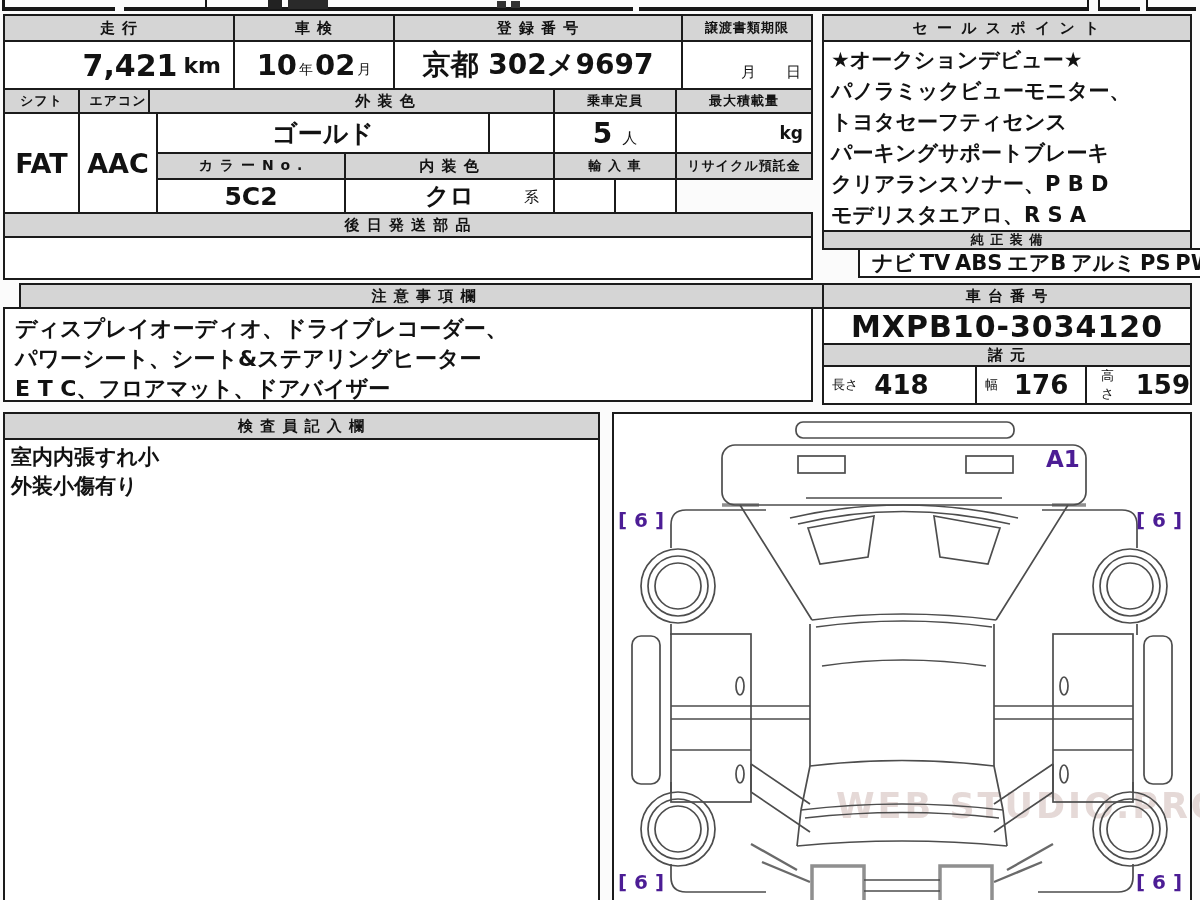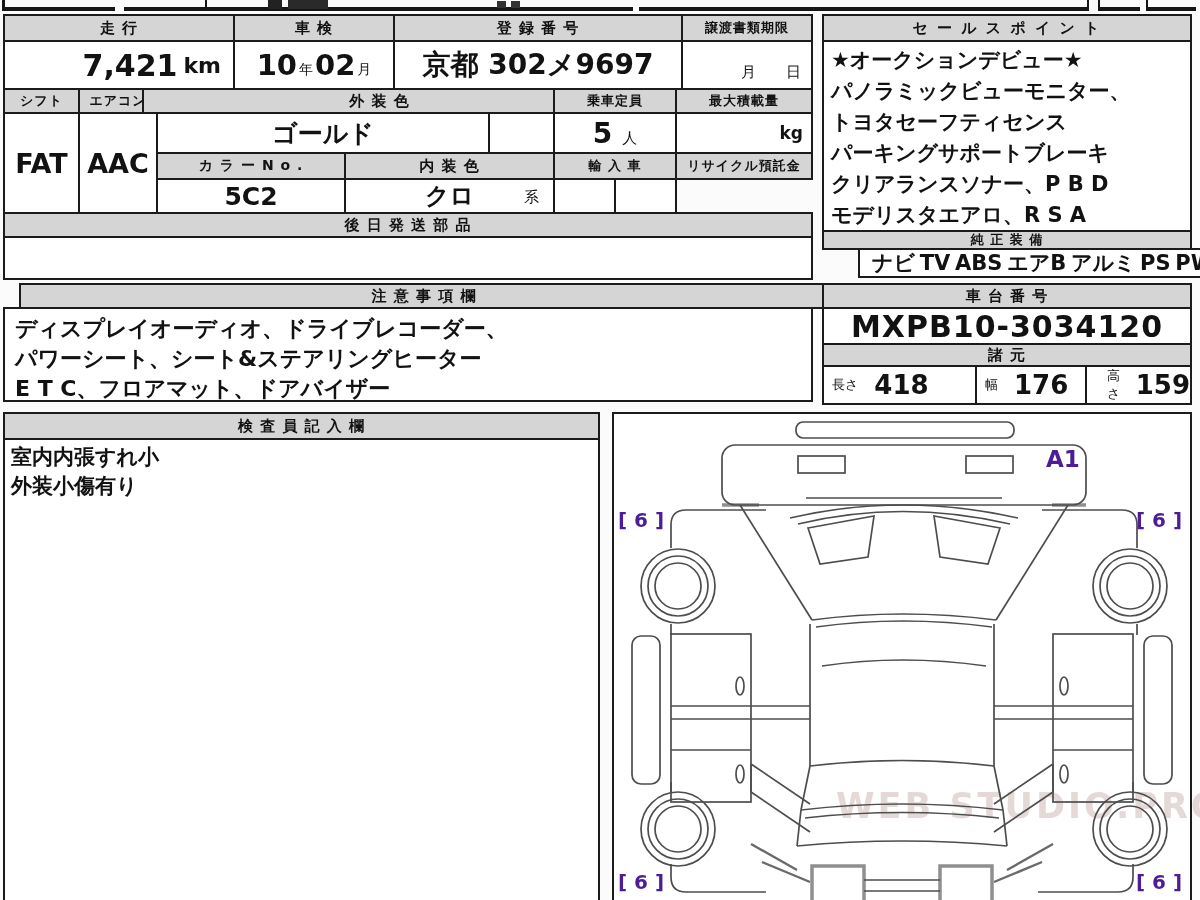--- a/index.html
+++ b/index.html
@@ -51,21 +51,21 @@
     <span class="b" style="font-size:29px;">10</span>
     <span style="font-size:14px;margin:10px 2px 0 2px;">年</span>
     <span class="b" style="font-size:29px;">02</span>
     <span style="font-size:14px;margin:10px 0 0 2px;">月</span>
   </div>
   <div class="cell val b" style="left:393px;top:40px;width:290px;height:50px;font-size:28px;">京都 302メ9697</div>
   <div class="cell val" style="left:681px;top:40px;width:132px;height:50px;align-items:flex-end;justify-content:flex-end;padding:0 10px 6px 0;font-size:15px;white-space:pre;">月　　日</div>
 
   <div class="cell hdr sm" style="left:3px;top:88px;width:77px;height:26px;">シフト</div>
   <div class="cell hdr sm" style="left:78px;top:88px;width:80px;height:26px;">エアコン</div>
-  <div class="cell hdr" style="left:142px;top:88px;width:475px;height:26px;text-align:center;">外 装 色</div>
+  <div class="cell hdr" style="left:148px;top:88px;width:475px;height:26px;text-align:center;">外 装 色</div>
   <div class="cell hdr sm" style="left:553px;top:88px;width:124px;height:26px;">乗車定員</div>
   <div class="cell hdr sm" style="left:675px;top:88px;width:138px;height:26px;">最大積載量</div>
 
   <div class="cell val b" style="left:3px;top:112px;width:77px;height:102px;font-size:27px;">FAT</div>
   <div class="cell val b" style="left:78px;top:112px;width:80px;height:102px;font-size:27px;">AAC</div>
   <div class="cell val b" style="left:156px;top:112px;width:334px;height:42px;font-size:25px;">ゴールド</div>
   <div class="cell" style="left:488px;top:112px;width:67px;height:42px;"></div>
   <div class="cell val" style="left:553px;top:112px;width:124px;height:42px;">
     <span class="b" style="font-size:28px;">5</span>
     <span style="font-size:15px;margin:10px 0 0 10px;">人</span>
@@ -125,21 +125,21 @@
   <div class="cell val b" style="left:822px;top:307px;width:370px;height:38px;font-size:30px;letter-spacing:1px;">MXPB10-3034120</div>
   <div class="cell hdr" style="left:822px;top:343px;width:370px;height:24px;">諸 元</div>
   <div class="cell val" style="left:822px;top:365px;width:155px;height:40px;justify-content:flex-start;padding-left:8px;">
     <span style="font-size:13px;">長さ</span>
     <span class="b" style="font-size:26px;margin-left:16px;">418</span>
   </div>
   <div class="cell val" style="left:975px;top:365px;width:112px;height:40px;justify-content:flex-start;padding-left:8px;">
     <span style="font-size:13px;">幅</span>
     <span class="b" style="font-size:26px;margin-left:16px;">176</span>
   </div>
-  <div class="cell val" style="left:1085px;top:365px;width:107px;height:40px;justify-content:flex-start;padding-left:20px;">
+  <div class="cell val" style="left:1085px;top:365px;width:107px;height:40px;justify-content:flex-start;padding-left:14px;">
     <span style="font-size:13px;">高さ</span>
     <span class="b" style="font-size:26px;margin-left:12px;">159</span>
   </div>
 
   <div class="cell hdr" style="left:3px;top:412px;width:597px;height:28px;">検 査 員 記 入 欄</div>
   <div class="cell lines" style="left:3px;top:438px;width:597px;height:470px;padding:3px 6px;font-size:21px;font-weight:bold;line-height:29px;">
     <div>室内内張すれ小</div>
     <div>外装小傷有り</div>
   </div>
 

